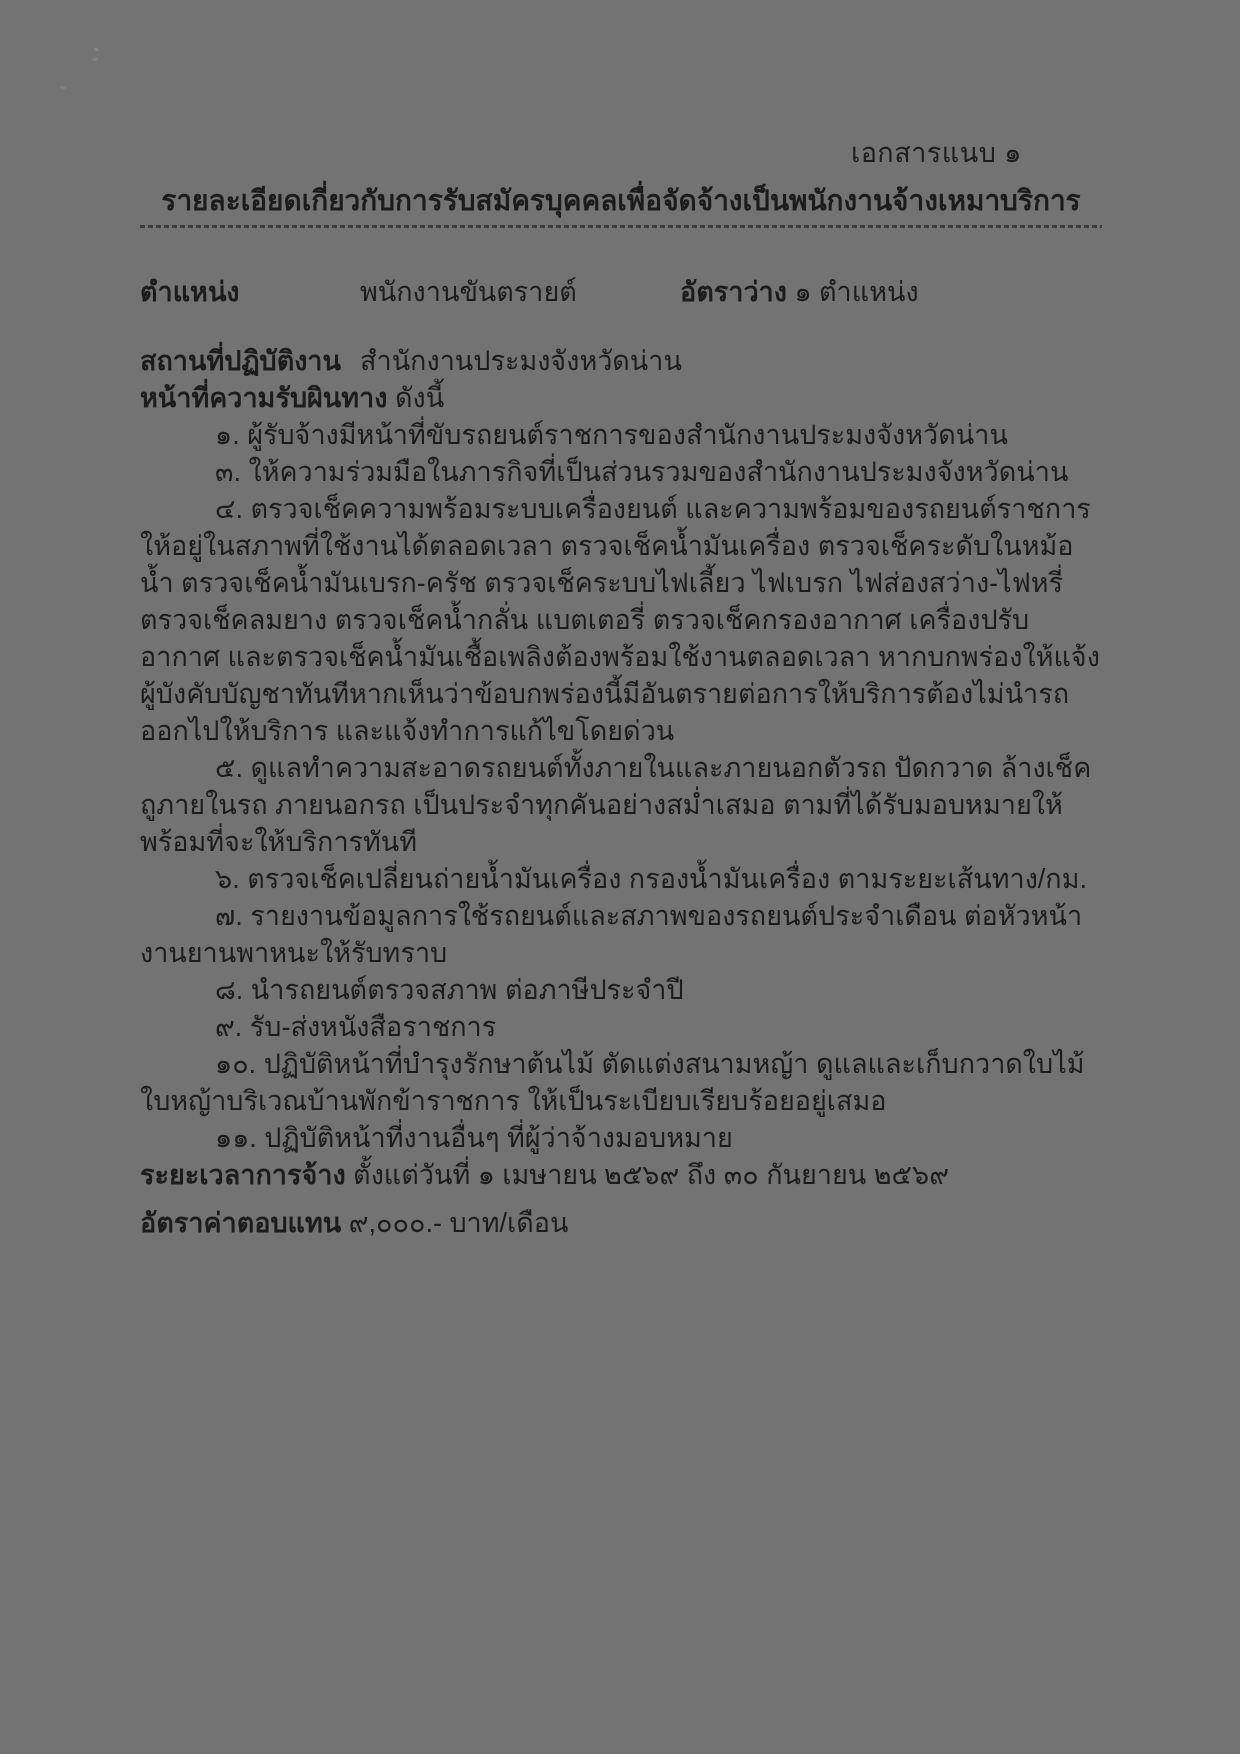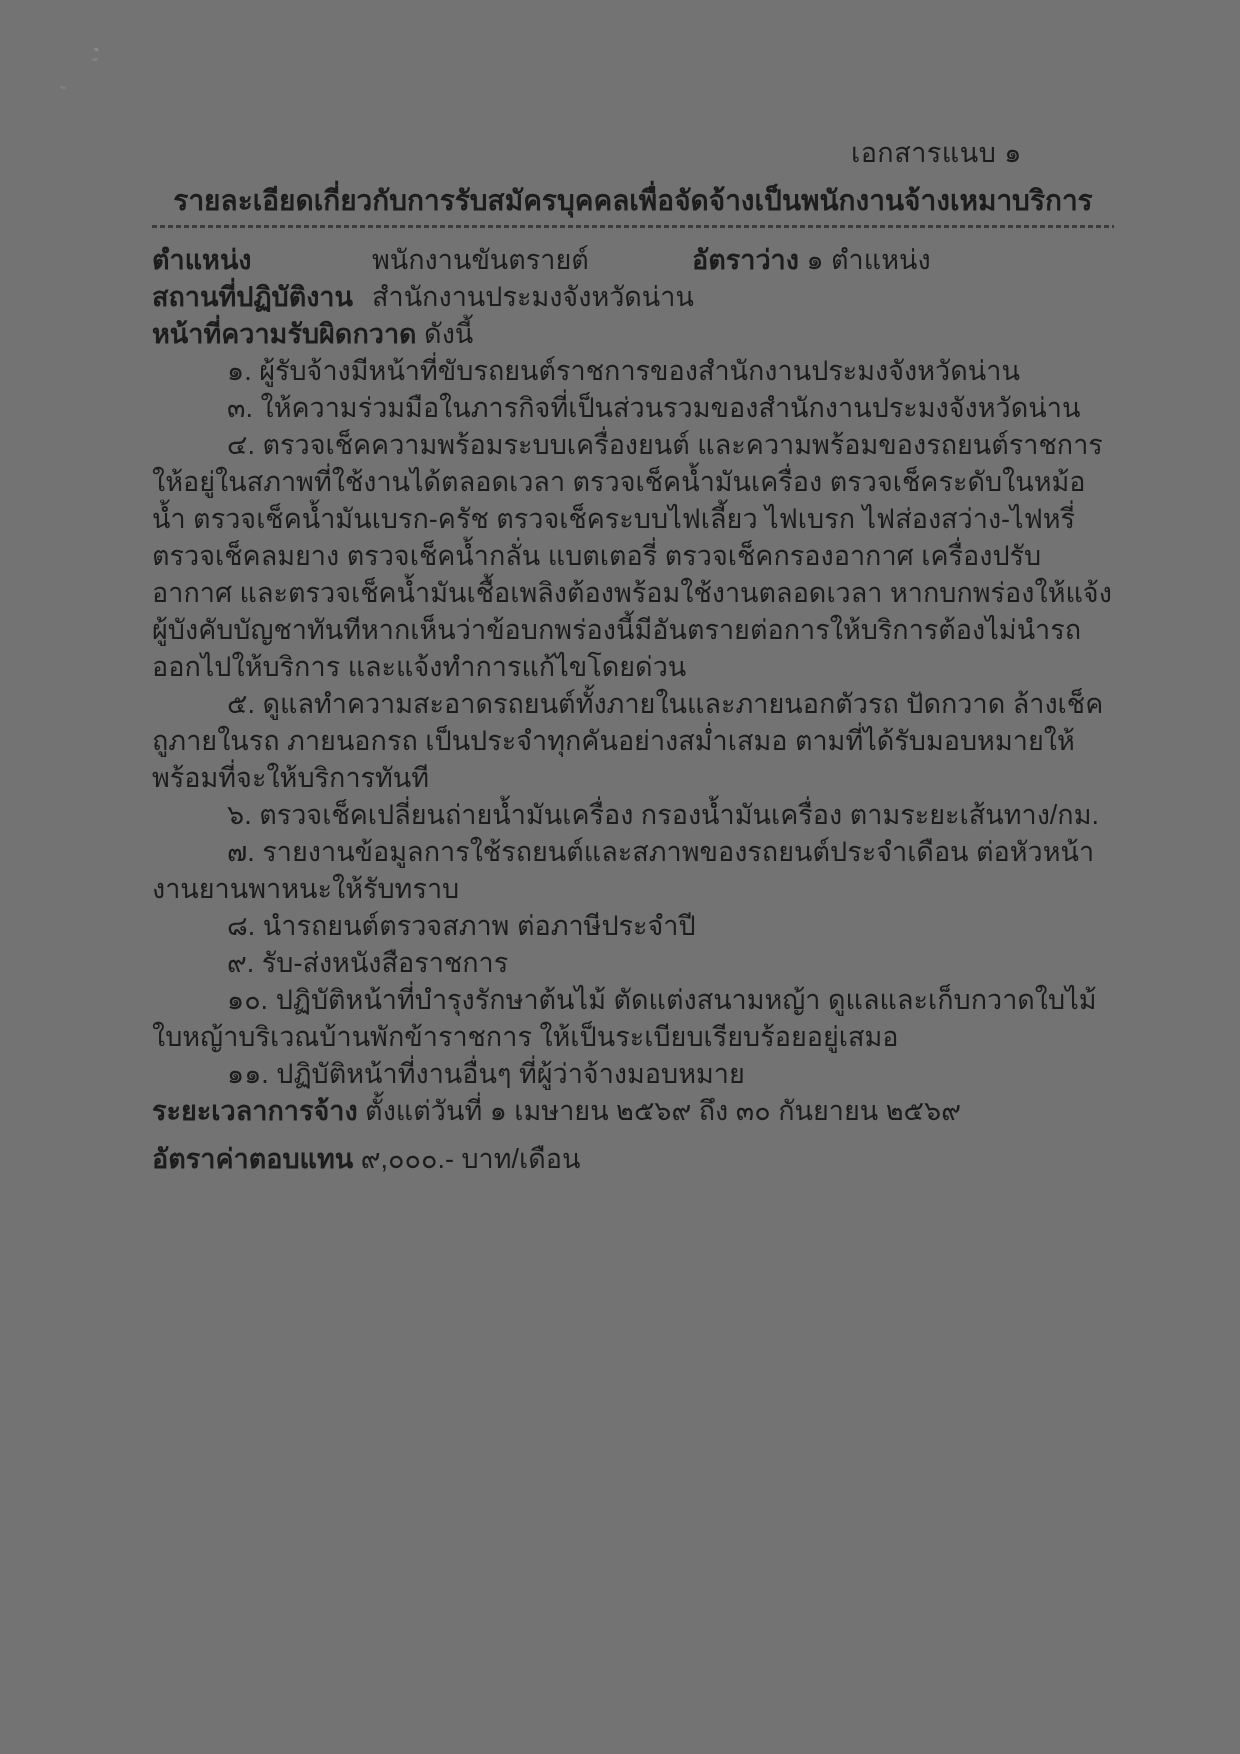--- a/index.html
+++ b/index.html
@@ -20,21 +20,21 @@
   .attachment-label {
     position: absolute;
     top: 136px;
     right: 218px;
     font-size: 27px;
     line-height: 34px;
     letter-spacing: 0.5px;
   }
   .content {
     position: absolute;
-    left: 152px;
+    left: 140px;
     top: 182px;
     width: 962px;
     font-size: 27px;
     line-height: 37px;
   }
   .doc-title {
     text-align: center;
     font-weight: bold;
     font-size: 28px;
     margin: 0 0 6px 0;
@@ -47,20 +47,21 @@
       transparent 5px, transparent 8px);
   }
   .info-row {
     display: flex;
     align-items: baseline;
   }
   .info-label {
     font-weight: bold;
     width: 220px;
     flex: 0 0 220px;
+    margin-top: 32px;
   }
   .info-value {
     flex: 0 0 auto;
   }
   .vacancy {
     margin-left: auto;
     width: 422px;
     flex: 0 0 422px;
   }
   .vacancy .bold { font-weight: bold; }
@@ -112,21 +113,21 @@
         <span>๑ ตำแหน่ง</span>
       </span>
     </div>
 
     <div class="info-row">
       <span class="info-label">สถานที่ปฏิบัติงาน</span>
       <span class="info-value">สำนักงานประมงจังหวัดน่าน</span>
     </div>
 
     <p class="duties-heading">
-      <span class="bold">หน้าที่ความรับผิดกวาด</span><span> ดังนี้</span>
+      <span class="bold">หน้าที่ความรับผินทาง</span><span> ดังนี้</span>
     </p>
 
     <div id="duties-list">
       <p class="duty"><span class="duty-num">๑.</span> <span class="duty-text">ผู้รับจ้างมีหน้าที่ขับรถยนต์ราชการของสำนักงานประมงจังหวัดน่าน</span></p>
 
 
       <p class="duty"><span class="duty-num">๓.</span> <span class="duty-text">ให้ความร่วมมือในภารกิจที่เป็นส่วนรวมของสำนักงานประมงจังหวัดน่าน</span></p>
 
       <p class="duty"><span class="duty-num">๔.</span> <span class="duty-text">ตรวจเช็คความพร้อมระบบเครื่องยนต์ และความพร้อมของรถยนต์ราชการให้อยู่ในสภาพที่ใช้งานได้ตลอดเวลา ตรวจเช็คน้ำมันเครื่อง ตรวจเช็คระดับในหม้อน้ำ ตรวจเช็คน้ำมันเบรก-ครัช ตรวจเช็คระบบไฟเลี้ยว ไฟเบรก ไฟส่องสว่าง-ไฟหรี่ ตรวจเช็คลมยาง ตรวจเช็คน้ำกลั่น แบตเตอรี่ ตรวจเช็คกรองอากาศ เครื่องปรับอากาศ และตรวจเช็คน้ำมันเชื้อเพลิงต้องพร้อมใช้งานตลอดเวลา หากบกพร่องให้แจ้งผู้บังคับบัญชาทันทีหากเห็นว่าข้อบกพร่องนี้มีอันตรายต่อการให้บริการต้องไม่นำรถออกไปให้บริการ และแจ้งทำการแก้ไขโดยด่วน</span></p>
 

